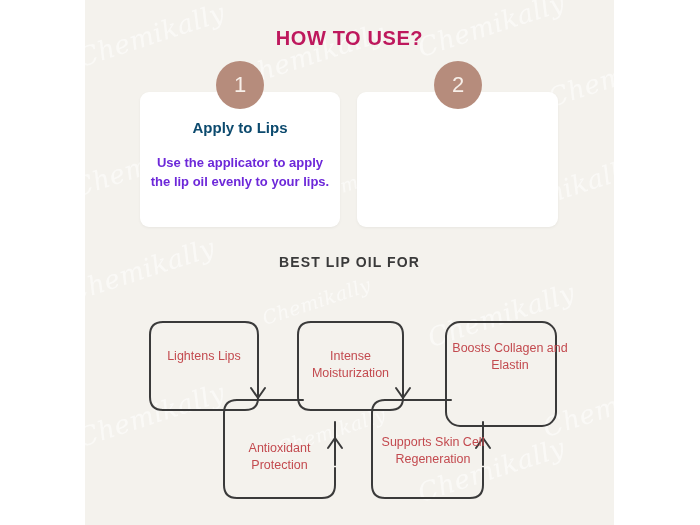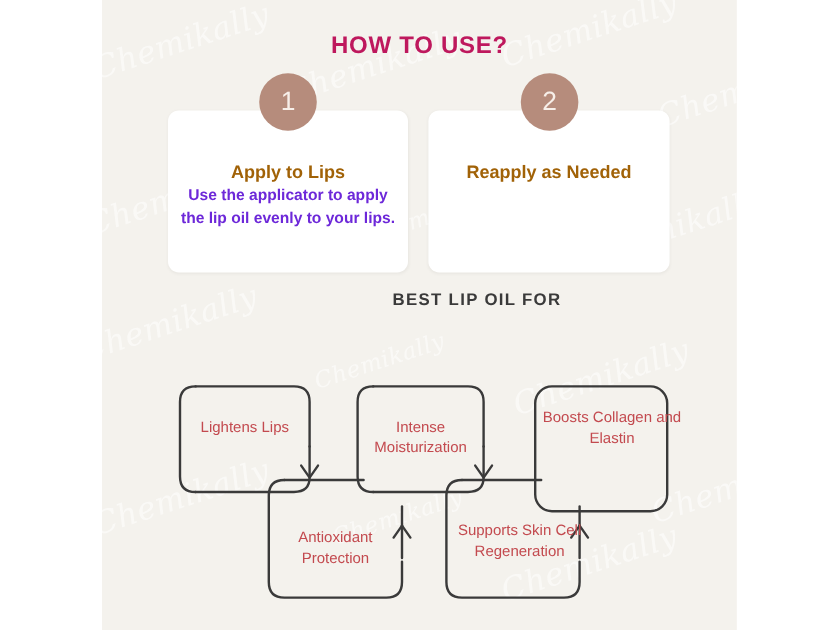--- a/index.html
+++ b/index.html
@@ -84,50 +84,49 @@
     justify-content: center;
     z-index: 3;
   }
   .badge.one { left: 131px; top: 61px; }
   .badge.two { left: 349px; top: 61px; }
 
   .card-title {
     position: absolute;
     left: 6px;
     right: 6px;
-    top: 43px;
+    top: 27px;
     text-align: center;
     font-size: 15px;
     font-weight: bold;
-    color: #a16207;
+    color: #0c4a6e;
   }
   .card-body {
     position: absolute;
     left: 8px;
     right: 8px;
     top: 62px;
     text-align: center;
     font-size: 13px;
     font-weight: bold;
     line-height: 1.45;
     color: #6d28d9;
   }
 
   
   .best-label {
     position: absolute;
     left: 0;
-    top: 241px;
+    top: 254px;
     width: 529px;
     text-align: center;
     font-size: 14px;
     font-weight: bold;
     letter-spacing: 1.1px;
     color: #3a3a3a;
-    padding-left: 48px;
   }
   .best-script {
     position: absolute;
     left: 0;
     top: 264px;
     width: 529px;
     text-align: center;
     font-family: "DejaVu Serif", serif;
     font-style: italic;
     font-size: 30px;
@@ -181,21 +180,20 @@
 
     <div class="main-title">HOW TO USE?</div>
 
     <div class="card one">
       <div class="card-title">Apply to Lips</div>
       <div class="card-body">Use the applicator to apply the lip oil evenly to your lips.</div>
     </div>
     <div class="badge one">1</div>
 
     <div class="card two">
-      <div class="card-title">Reapply as Needed</div>
     </div>
     <div class="badge two">2</div>
 
     <div class="best-label">BEST LIP OIL FOR</div>
 
     <div class="flow">
       <svg width="529" height="215" viewBox="0 0 529 215" fill="none">
         <g stroke="#3a3a3a" stroke-width="2" fill="none" stroke-linecap="round" stroke-linejoin="round">
 
           <path d="M 78 12 L 160 12 Q 173 12 173 25 L 173 62"></path>

